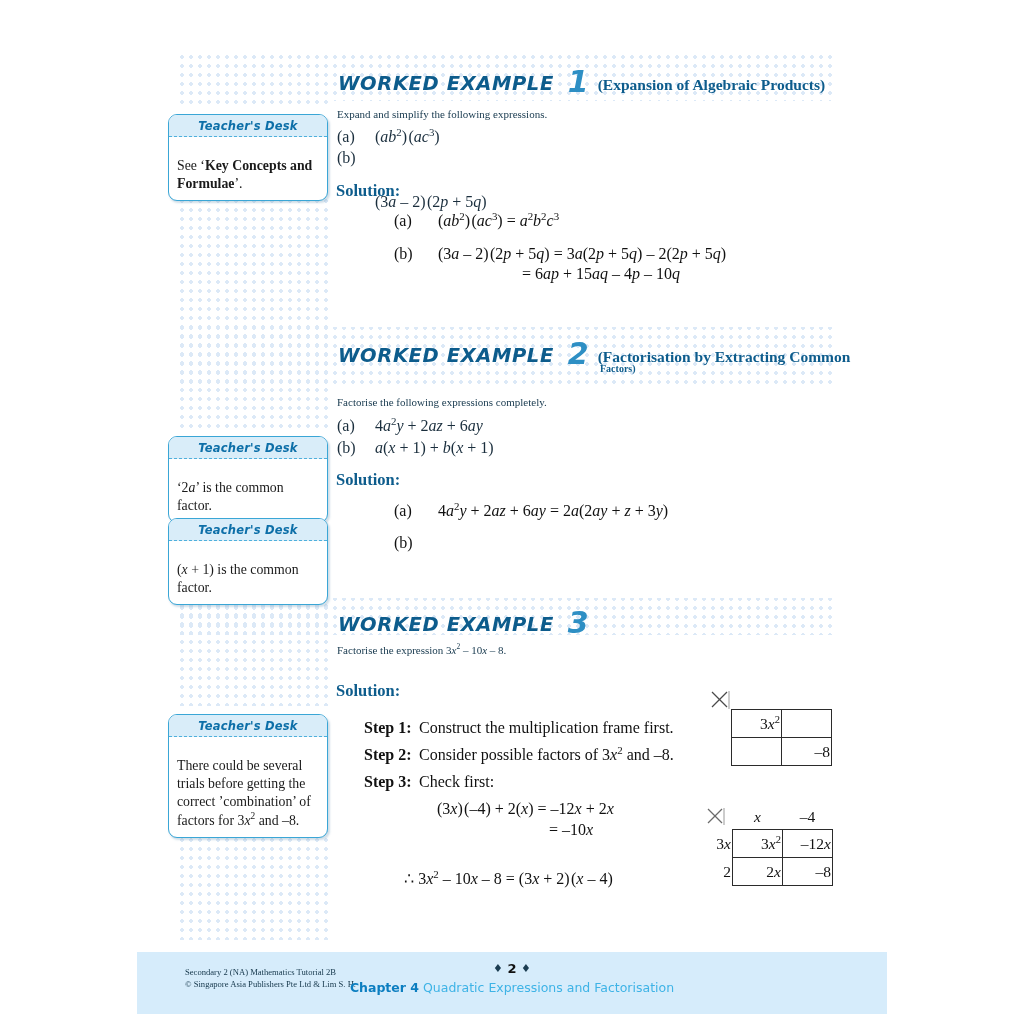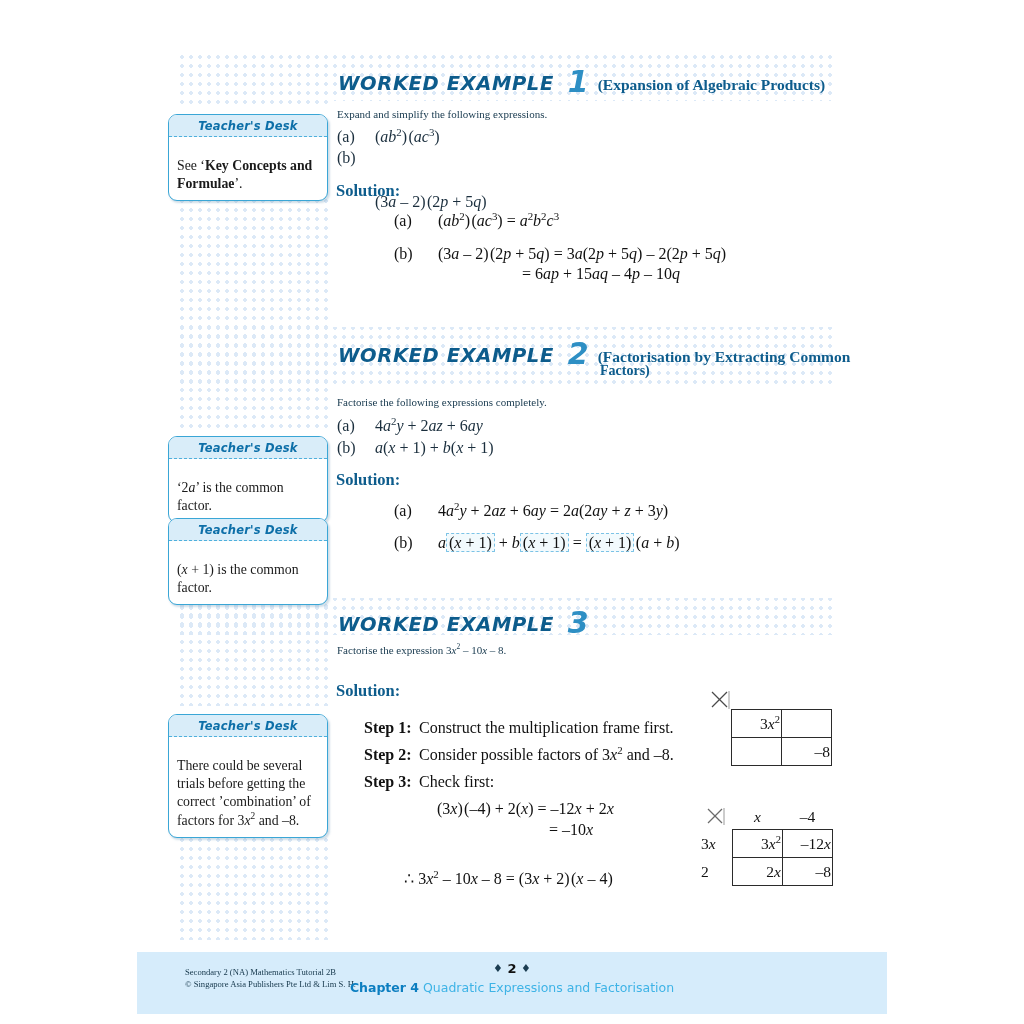--- a/index.html
+++ b/index.html
@@ -52,21 +52,21 @@
   .we-sub{
     font-family:"Liberation Serif", serif;
     font-weight:bold;
     font-size:15.5px;
     color:#0d5c8c;
   }
   .we-sub2{
     position:absolute;
     font-family:"Liberation Serif", serif;
     font-weight:bold;
-    font-size:14px;
+    font-size:10px;
     color:#0d5c8c;
   }
 
   
   .btxt{position:absolute;font-size:11px;color:#16384d;white-space:nowrap;}
   .qtxt{position:absolute;font-size:16px;color:#1a2e3d;white-space:nowrap;}
   .sol{position:absolute;font-family:"Liberation Serif",serif;font-weight:bold;font-size:16.5px;color:#0d5c8c;}
   .eq{position:absolute;font-size:16px;color:#111;white-space:nowrap;}
   .lbl{position:absolute;font-size:16px;color:#111;}
   i,em{font-style:italic;}
@@ -112,21 +112,21 @@
   
   .frame{position:absolute;}
   .frame table{border-collapse:collapse;}
   .frame td{
     border:1.4px solid #2b2b2b;
     width:47px;height:25px;
     text-align:right;
     font-size:15.5px;
     color:#111;
   }
-  .frame td.hdr{border:none;width:30px;text-align:left;}
+  .frame td.hdr{border:none;width:30px;text-align:right;}
   .frame td.hdrtop{border:none;height:22px;text-align:center;}
   .frame td.corner{border:none;width:30px;height:22px;position:relative;}
   .cy{color:#29a8dd;}
   .xmark{
     position:absolute;
     width:17px;height:17px;
   }
   .xmark svg{display:block;}
 
   
@@ -210,21 +210,20 @@
 
   <div class="qtxt" style="left:337px;top:439px;">(b)</div>
   <div class="qtxt" style="left:375px;top:439px;"><i>a</i>(<i>x</i> + 1) + <i>b</i>(<i>x</i> + 1)</div>
 
   <div class="sol" style="left:336px;top:470px;">Solution:</div>
 
   <div class="lbl" style="left:394px;top:502px;">(a)</div>
   <div class="eq" style="left:438px;top:502px;">4<i>a</i><sup>2</sup><i>y</i> + 2<i>az</i> + 6<i>ay</i> = 2<i>a</i>(2<i>ay</i> + <i>z</i> + 3<i>y</i>)</div>
 
   <div class="lbl" style="left:394px;top:534px;">(b)</div>
-  <div class="eq" style="left:438px;top:534px;"><i>a</i><span class="dash">(<i>x</i> + 1)</span> + <i>b</i><span class="dash">(<i>x</i> + 1)</span> = <span class="dash">(<i>x</i> + 1)</span> (<i>a</i> + <i>b</i>)</div>
 
   <div class="td" style="left:168px;top:436px;">
     <div class="td-head">Teacher's Desk</div>
     <div class="td-body">‘2<i>a</i>’ is the common factor.</div>
   </div>
 
   <div class="td" style="left:168px;top:518px;">
     <div class="td-head">Teacher's Desk</div>
     <div class="td-body">(<i>x</i> + 1) is the common factor.</div>
   </div>

